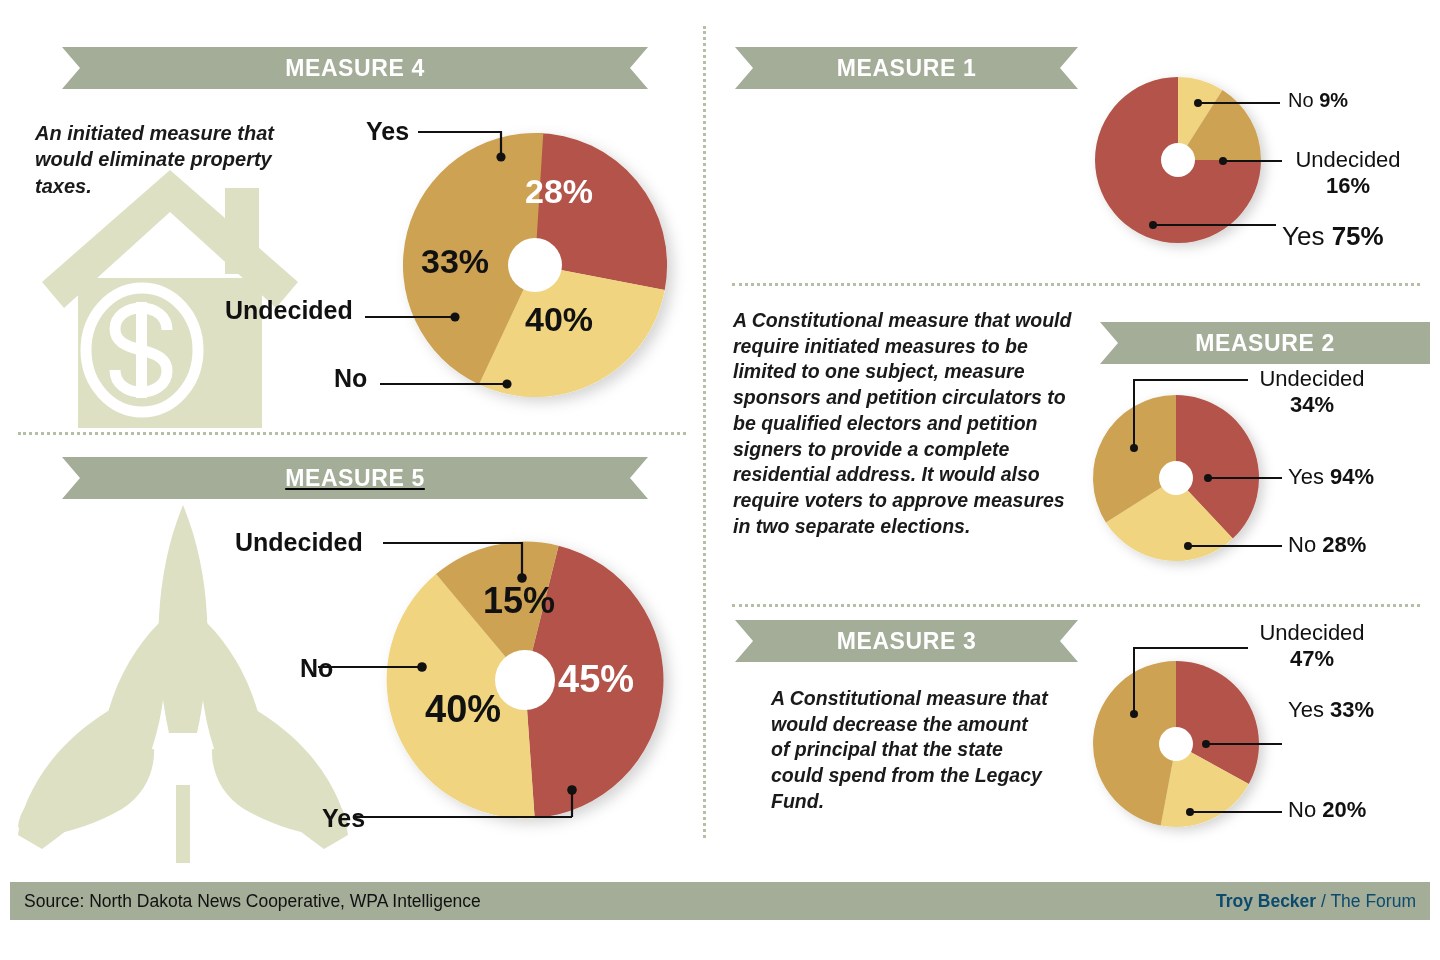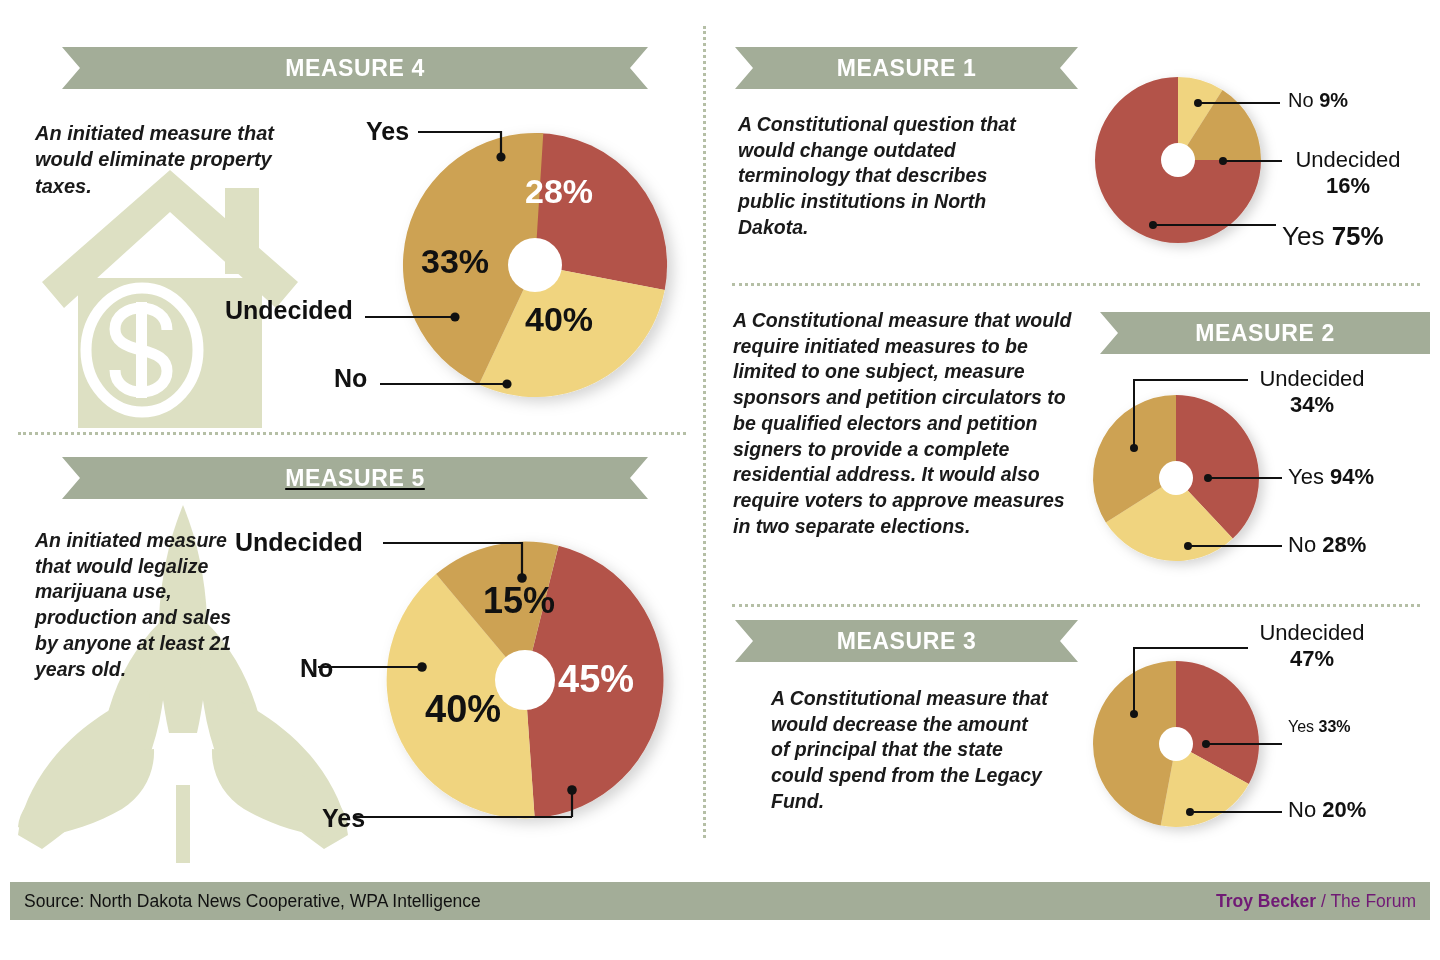--- a/index.html
+++ b/index.html
@@ -69,21 +69,21 @@
   .note{
     position:absolute;left:12px;top:849px;font-size:17.5px;color:#111;
     white-space:nowrap;
   }
   .srcbar{
     position:absolute;left:10px;top:882px;width:1420px;height:38px;
     background:#a3ad98;display:flex;align-items:center;
     justify-content:space-between;padding:0 14px;box-sizing:border-box;
   }
   .srcbar .left{font-size:17.5px;color:#111;}
-  .srcbar .right{font-size:17.5px;color:#701a75;}
+  .srcbar .right{font-size:17.5px;color:#0c4a6e;}
   .srcbar .right b{font-weight:bold;}
 </style>
 </head>
 <body>
 
 <div class="sheet">
 
   <svg class="wm" style="left:30px;top:150px;" width="280" height="280" viewBox="0 0 280 280">
     <g fill="#dde0c3">
       <rect x="195" y="38" width="34" height="86"></rect>
@@ -173,21 +173,20 @@
   </div>
 
   <div class="slice-label" style="left:525px;top:172px;font-size:34px;color:#ffffff;">28%</div>
   <div class="slice-label" style="left:525px;top:300px;font-size:34px;color:#111;">40%</div>
   <div class="slice-label" style="left:421px;top:242px;font-size:34px;color:#111;">33%</div>
 
   <div class="banner banner-notch-both" style="left:62px;top:457px;width:586px;text-decoration:underline;">
     <span class="banner-txt">MEASURE 5</span>
   </div>
 
-  <div class="desc m5">An initiated measure that would legalize marijuana use, production and sales by anyone at least 21 years old.</div>
 
   <div class="pie-wrap" style="left:240px;top:520px;">
     <svg width="440" height="320" viewBox="0 0 440 320">
       <defs>
         <filter id="sh5" x="-30%" y="-30%" width="170%" height="170%">
           <feDropShadow dx="6" dy="5" stdDeviation="7" flood-color="#000" flood-opacity="0.17"></feDropShadow>
         </filter>
       </defs>
       <g filter="url(#sh5)" transform="translate(285,160)">
 
@@ -228,21 +227,20 @@
   </div>
 
   <div class="slice-label" style="left:558px;top:658px;font-size:38px;color:#ffffff;">45%</div>
   <div class="slice-label" style="left:425px;top:688px;font-size:38px;color:#111;">40%</div>
   <div class="slice-label" style="left:483px;top:580px;font-size:36px;color:#111;">15%</div>
 
   <div class="banner banner-notch-both" style="left:735px;top:47px;width:343px;">
     <span class="banner-txt">MEASURE 1</span>
   </div>
 
-  <div class="desc m1">A Constitutional question that would change outdated terminology that describes public institutions in North Dakota.</div>
 
   <div class="pie-wrap" style="left:1090px;top:65px;">
     <svg width="340" height="200" viewBox="0 0 340 200">
       <defs>
         <filter id="sh1" x="-30%" y="-30%" width="170%" height="170%">
           <feDropShadow dx="5" dy="4" stdDeviation="6" flood-color="#000" flood-opacity="0.17"></feDropShadow>
         </filter>
       </defs>
       <g filter="url(#sh1)" transform="translate(88,95)">
 
@@ -277,21 +275,21 @@
   </div>
   <div class="callout" style="left:1288px;top:147px;font-size:22px;font-weight:normal;text-align:center;width:120px;">
     <span>Undecided</span><br>
     <span class="pct" style="font-weight:bold;">16%</span>
   </div>
   <div class="callout" style="left:1282px;top:221px;font-size:26px;font-weight:normal;">
     <span>Yes</span>
     <span class="pct">75%</span>
   </div>
 
-  <div class="banner banner-notch-left" style="left:1100px;top:312px;width:330px;justify-content:center;">
+  <div class="banner banner-notch-left" style="left:1100px;top:322px;width:330px;justify-content:center;">
     <span class="banner-txt">MEASURE 2</span>
   </div>
 
   <div class="desc m2">A Constitutional measure that would require initiated measures to be limited to one subject, measure sponsors and petition circulators to be qualified electors and petition signers to provide a complete residential address. It would also require voters to approve measures in two separate elections.</div>
 
   <div class="pie-wrap" style="left:1086px;top:368px;">
     <svg width="340" height="210" viewBox="0 0 340 210">
       <defs>
         <filter id="sh2" x="-30%" y="-30%" width="170%" height="170%">
           <feDropShadow dx="5" dy="4" stdDeviation="6" flood-color="#000" flood-opacity="0.17"></feDropShadow>
@@ -374,21 +372,21 @@
         <path d="M104 180 L196 180"></path>
       </g>
       <circle cx="104" cy="180" r="4" fill="#111"></circle>
     </svg>
   </div>
 
   <div class="callout" style="left:1252px;top:620px;font-size:22px;font-weight:normal;text-align:center;width:120px;">
     <span>Undecided</span><br>
     <span class="pct" style="font-weight:bold;">47%</span>
   </div>
-  <div class="callout" style="left:1288px;top:718px;font-size:16px;font-weight:normal;">
+  <div class="callout" style="left:1288px;top:697px;font-size:22px;font-weight:normal;">
     <span>Yes</span>
     <span class="pct">33%</span>
   </div>
   <div class="callout" style="left:1288px;top:797px;font-size:22px;font-weight:normal;">
     <span>No</span>
     <span class="pct">20%</span>
   </div>
 
 
   <div class="srcbar">

